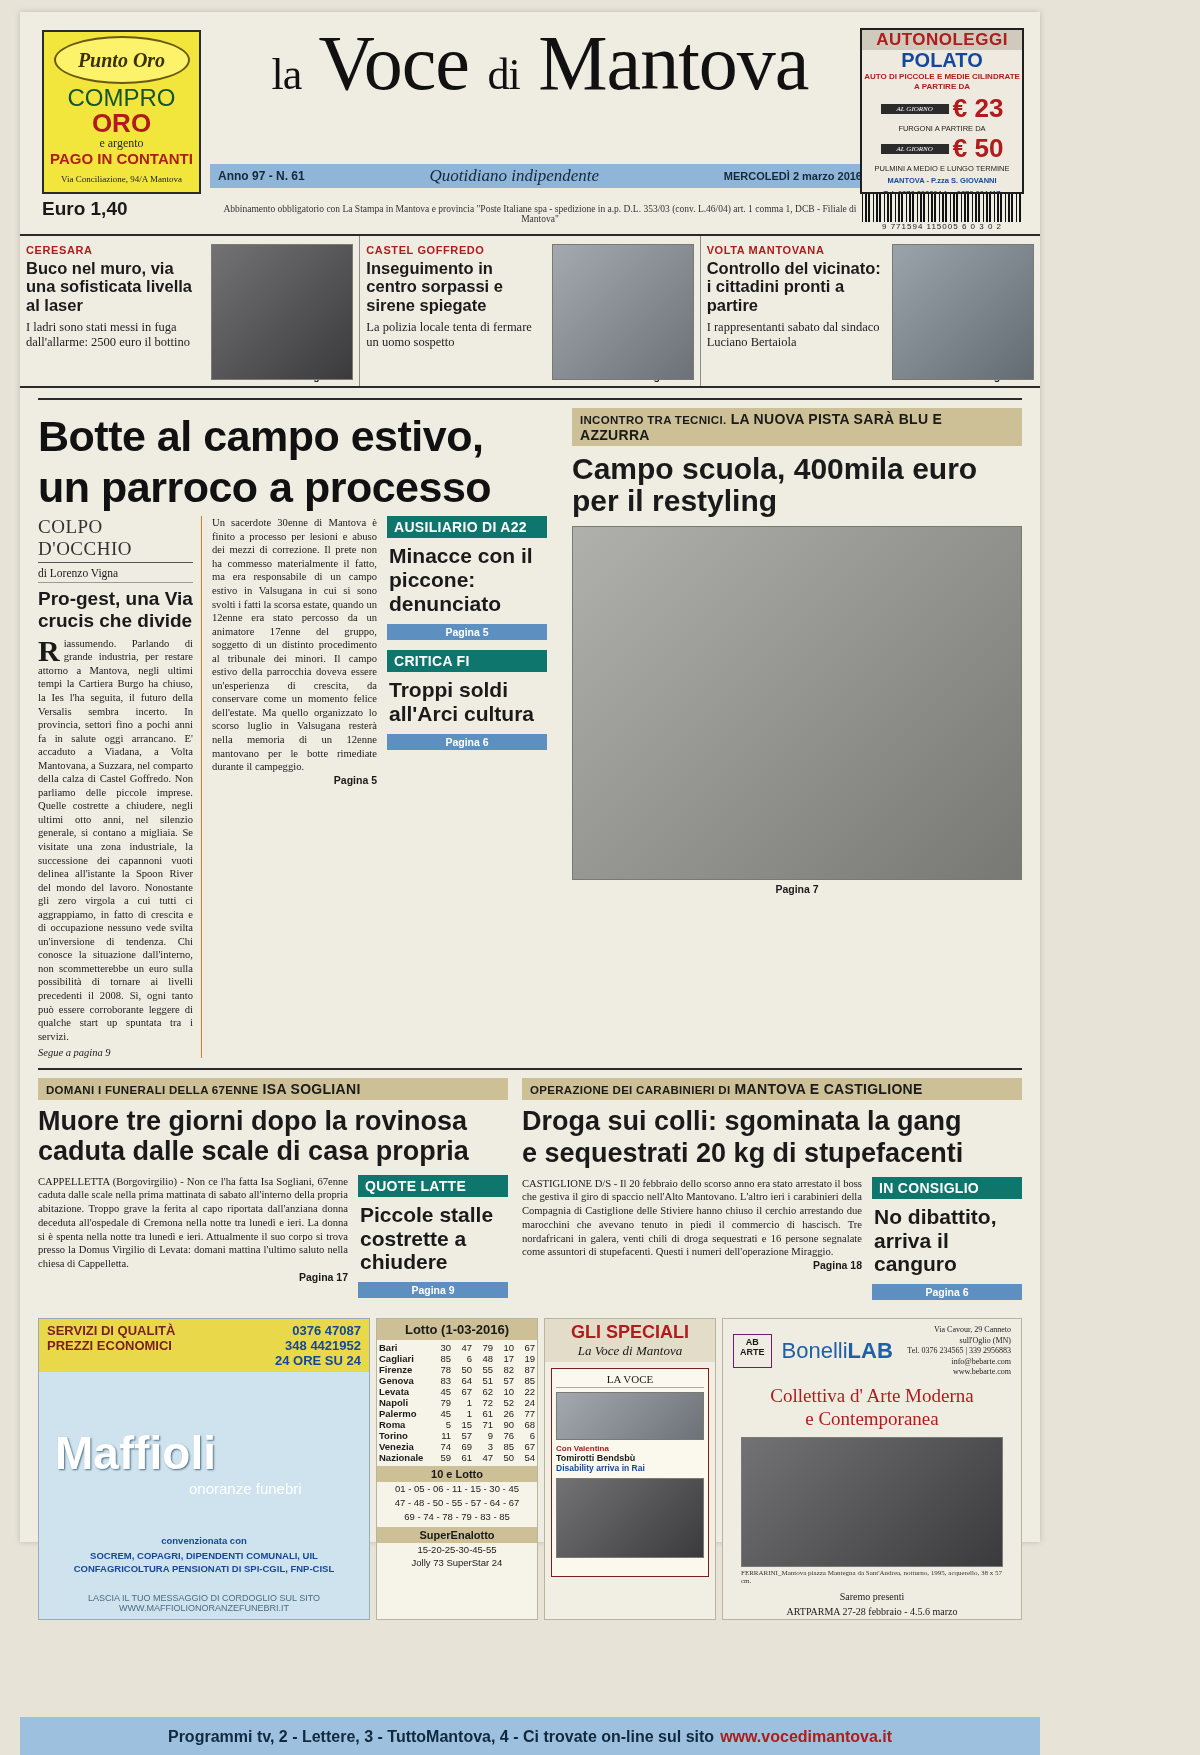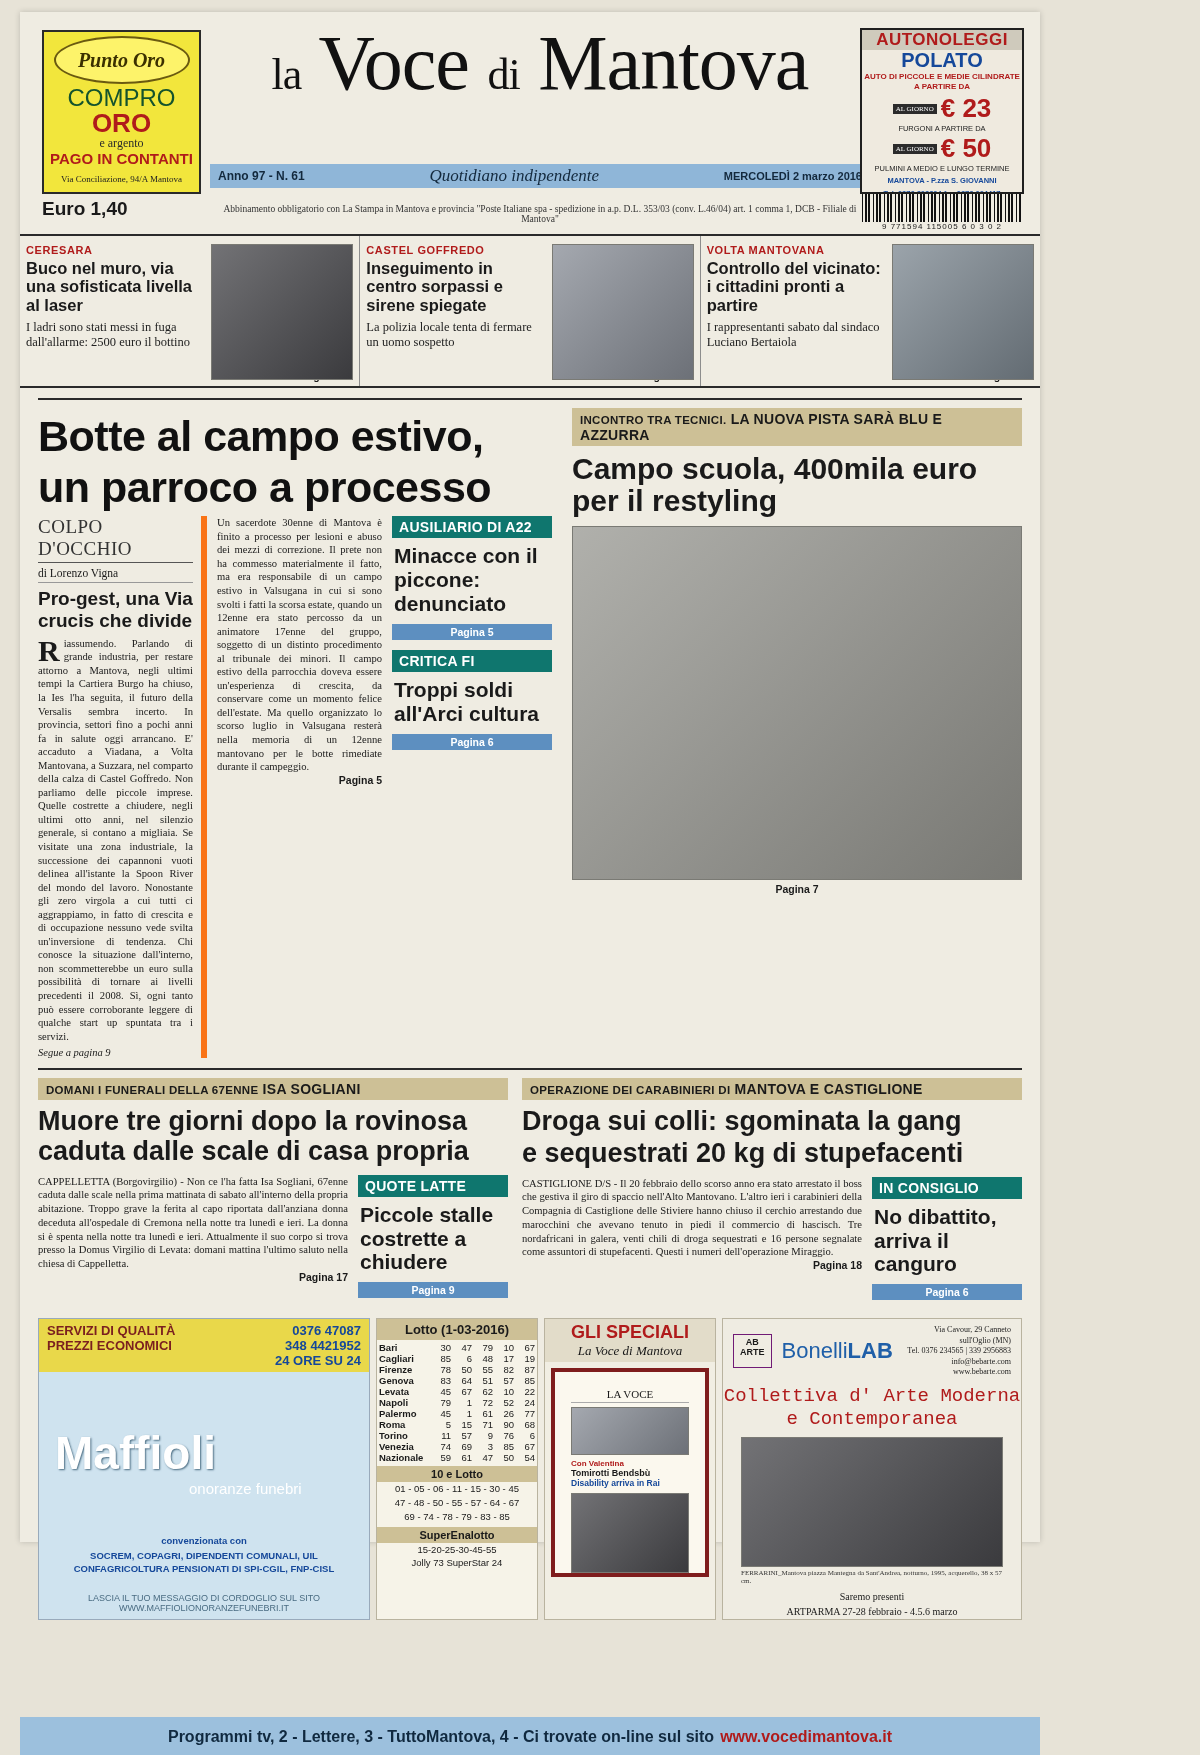--- a/index.html
+++ b/index.html
@@ -56,21 +56,21 @@
   .band .b-mid { font-family:"Liberation Serif", serif; font-style:italic; font-size:17px; }
   .band .b-right { font-family:"Liberation Sans", sans-serif; font-size:11px; font-weight:bold; }
   .auto-ad {
     position:absolute; right:16px; top:16px; width:160px; height:162px;
     border:2px solid #1f1f1f; background:#efeadf; text-align:center; overflow:hidden;
   }
   .auto-ad .a1 { background:#cfcabc; font-family:"Liberation Sans", sans-serif; font-weight:bold; font-size:17px; color:#b01b1b; letter-spacing:0.5px;}
   .auto-ad .a2 { font-family:"Liberation Sans", sans-serif; font-weight:bold; font-size:20px; color:#15489a; line-height:1;}
   .auto-ad .a3 { font-size:8px; color:#b01b1b; font-family:"Liberation Sans", sans-serif; font-weight:bold; line-height:1.2; margin:2px 2px;}
   .auto-ad .prow { display:flex; align-items:center; justify-content:center; gap:4px; }
-  .auto-ad .ptag { font-size:7px; background:#2b2b2b; color:#fff; padding:1px 3px;}
+  .auto-ad .ptag { font-size:7px; background:#2b2b2b; color:#fff; padding:1px 16px;font-style:italic;}
   .auto-ad .price { font-family:"Liberation Sans", sans-serif; font-weight:bold; font-size:26px; color:#b01b1b;}
   .auto-ad .sub { font-size:7.5px; color:#222; font-family:"Liberation Sans", sans-serif;}
   .auto-ad .foot { font-size:7.5px; color:#15489a; font-family:"Liberation Sans", sans-serif; font-weight:bold; margin-top:3px; line-height:1.3;}
   
   .priceline { position:relative; height:42px; border-bottom:2px solid #2a2a2a; }
   .euro { position:absolute; left:22px; top:6px; font-family:"Liberation Sans", sans-serif; font-weight:bold; font-size:19px; }
   .legal { position:absolute; left:190px; top:12px; width:660px; text-align:center; font-size:9.5px; color:#333; }
   .barcode { position:absolute; right:18px; top:2px; width:160px; height:40px; }
   .barcode .bars { height:28px; width:100%;
     background:repeating-linear-gradient(90deg,#111 0 1px,#efece2 1px 3px,#111 3px 5px,#efece2 5px 6px,#111 6px 8px,#efece2 8px 11px);
@@ -112,21 +112,21 @@
   }
   .tanbar .caps { font-size:11.5px; }
   .rhead {
     font-family:"Liberation Sans", sans-serif; font-weight:bold; font-size:30px;
     line-height:1.08; margin:7px 0 8px;
   }
   .photo-main { height:352px; }
   .photo-cap { text-align:center; font-family:"Liberation Sans", sans-serif; font-weight:bold; font-size:10.5px; margin-top:3px;}
   
   .tri { display:flex; gap:10px; margin-top:6px; }
-  .col-opinion { width:155px; border-right:6px solid #f97316; padding-right:8px; }
+  .col-opinion { width:155px; border-right:1px solid #f97316; padding-right:8px; }
   .col-body { width:165px; }
   .col-boxes { width:160px; }
   .opinion-title { font-family:"Liberation Serif", serif; font-size:19px; letter-spacing:0.5px; color:#333; border-bottom:1px solid #555; padding-bottom:2px;}
   .byline { font-size:11.5px; font-style:normal; margin:4px 0 2px; border-bottom:1px solid #999; padding-bottom:3px;}
   .op-head { font-family:"Liberation Sans", sans-serif; font-weight:bold; font-size:19px; line-height:1.12; margin:5px 0 6px;}
   .body-text { font-size:10.6px; line-height:1.28; text-align:justify; hyphens:auto; }
   .body-text .drop { float:left; font-size:30px; line-height:24px; padding:2px 4px 0 0; font-family:"Liberation Serif", serif; font-weight:bold;}
   .segue { font-style:italic; font-size:10.5px; margin-top:4px;}
   .bluebar {
     background:#0f766e; color:#fff; font-family:"Liberation Sans", sans-serif;
@@ -166,21 +166,21 @@
   .ad-speciali { width:170px; height:300px; background:#f1eee3; border:1px solid #b9b39f; overflow:hidden; position:relative;}
   .sp-head { background:#e2dcc9; text-align:center; padding:3px 0; }
   .sp-head .t1 { font-family:"Liberation Sans", sans-serif; font-weight:bold; font-size:18px; color:#b01b1b; }
   .sp-head .t2 { font-family:"Liberation Serif", serif; font-style:italic; font-size:13px; }
   .ad-bonelli { flex:1; height:300px; background:#efece2; border:1px solid #b9b39f; position:relative; overflow:hidden;}
   .bn-top { display:flex; align-items:center; gap:10px; padding:6px 10px; }
   .bn-logo { width:46px; height:34px; border:1px solid #701a75; font-family:"Liberation Sans", sans-serif; font-weight:bold; font-size:9px; text-align:center; line-height:1.05; padding-top:3px; box-sizing:border-box;}
   .bn-name { font-family:"Liberation Sans", sans-serif; font-size:22px; color:#1f5fa8;}
   .bn-name b { color:#1f5fa8; }
   .bn-addr { margin-left:auto; text-align:right; font-size:8px; line-height:1.3; color:#222;}
-  .bn-title { text-align:center; font-family:Liberation Mono, monospace; font-size:19px; color:#b01b1b; line-height:1.2; margin:2px 0 6px;}
+  .bn-title { text-align:center; font-family:Liberation Serif, serif; font-size:19px; color:#b01b1b; line-height:1.2; margin:2px 0 6px;}
   .bn-img { height:128px; margin:0 18px; }
   .bn-cap { font-size:7px; color:#333; margin:2px 18px; }
   .bn-lines { font-size:10px; text-align:center; line-height:1.5; margin-top:4px;}
   
   .footer {
     position:absolute; left:20px; bottom:-2px; width:1020px; height:40px;
     background:#9cc0dd; display:flex; align-items:center; justify-content:center;
     font-family:"Liberation Sans", sans-serif; font-weight:bold; font-size:16px; color:#10293f;
   }
   .footer .site { color:#b01b1b; margin-left:6px; }
@@ -494,21 +494,21 @@
         <div class="lot-sub">SuperEnalotto</div>
         <div class="lot-rows">15-20-25-30-45-55</div>
         <div class="lot-rows">Jolly 73 SuperStar 24</div>
       </div>
 
       <div class="ad-speciali">
         <div class="sp-head">
           <div class="t1">GLI SPECIALI</div>
           <div class="t2">La Voce di Mantova</div>
         </div>
-        <div style="background:#fbf8ee;border:4px solid #7f1d1d;margin:6px;padding:16px;height:209px;box-sizing:border-box;">
+        <div style="background:#fbf8ee;border:1px solid #7f1d1d;margin:6px;padding:4px;height:209px;box-sizing:border-box;">
           <div style="text-align:center;font-family:'Liberation Serif',serif;font-size:11px;border-bottom:1px solid #aaa;padding-bottom:2px;">LA VOCE</div>
           <div class="ph mid" style="height:46px;margin:4px 0;"></div>
           <div style="font-family:'Liberation Sans',sans-serif;font-weight:bold;font-size:8px;color:#b01b1b;">Con Valentina</div>
           <div style="font-family:'Liberation Sans',sans-serif;font-weight:bold;font-size:9px;">Tomirotti Bendsbù</div>
           <div style="font-family:'Liberation Sans',sans-serif;font-weight:bold;font-size:8.5px;color:#15489a;">Disability arriva in Rai</div>
           <div class="ph dark" style="height:78px;margin-top:5px;"></div>
         </div>
       </div>
 
       <div class="ad-bonelli">

